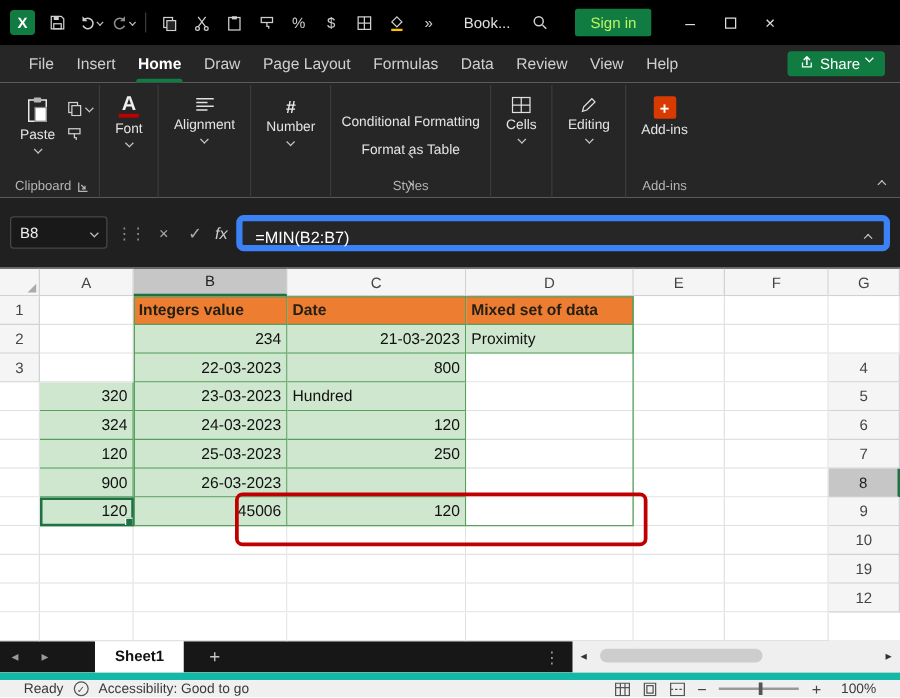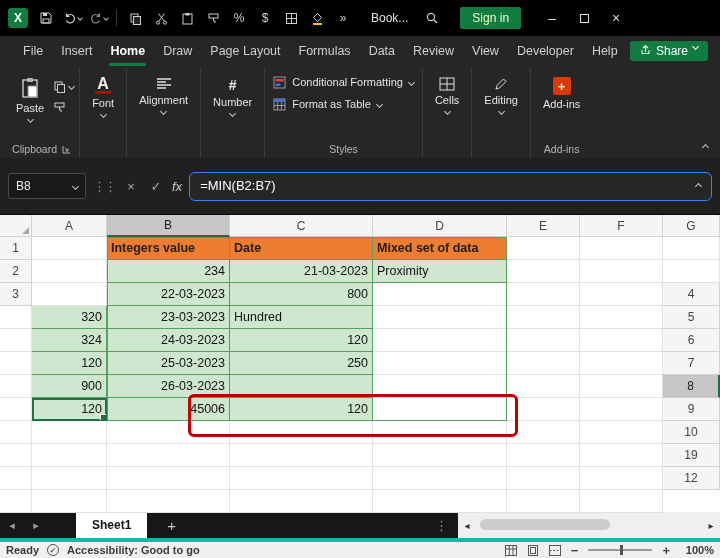--- a/index.html
+++ b/index.html
@@ -4,21 +4,21 @@
 <style>
   * { margin:0; padding:0; box-sizing:border-box; }
   html,body { width:720px; height:558px; overflow:hidden; font-family:"Liberation Sans", sans-serif; background:#fff; }
 
   
   .titlebar { height:36px; background:#000; display:flex; align-items:center; padding:0 8px; gap:2px; color:#d6d6d6; }
   .tb-icon { width:24px; height:26px; display:flex; align-items:center; justify-content:center; font-size:12px; color:#d0d0d0; }
   .excel-logo { width:20px; height:20px; background:var(--excel-green,#107c41); border-radius:3px; color:#fff; font-weight:bold; font-size:12px; display:flex; align-items:center; justify-content:center; margin-right:4px; }
   .tb-chev { display:inline-block; width:4px; height:4px; border-right:1px solid #bbb; border-bottom:1px solid #bbb; transform:rotate(45deg); margin-left:1px; }
   .doc-name { font-size:12px; color:#e0e0e0; margin:0 10px 0 14px; white-space:nowrap; }
-  .signin-btn { background:var(--excel-green,#107c41); color:#fef9c3; font-size:12px; padding:4px 12px; border-radius:2px; margin:0 14px; }
+  .signin-btn { background:var(--excel-green,#107c41); color:#bef264; font-size:12px; padding:4px 12px; border-radius:2px; margin:0 14px; }
   .win-ctl { width:30px; height:30px; display:flex; align-items:center; justify-content:center; color:#ddd; font-size:14px; }
   .restore-box { width:9px; height:9px; border:1px solid #ddd; display:inline-block; }
   .tb-sep { width:1px; height:16px; background:#3a3a3a; margin:0 4px; }
 
   
   .menubar { height:30px; background:#262626; display:flex; align-items:stretch; padding-left:14px; }
   .mtab { display:flex; align-items:center; padding:0 9px; font-size:12.5px; color:#cfcfcf; position:relative; }
   .mtab.active { color:#fff; font-weight:bold; }
   .mtab.active::after { content:''; position:absolute; left:8px; right:8px; bottom:0; height:3px; background:var(--excel-green,#107c41); border-radius:2px 2px 0 0; }
   .share-btn { margin-left:auto; margin-right:12px; align-self:center; background:var(--excel-green,#107c41); color:#fff; font-size:12px; padding:3px 10px; border-radius:3px; display:flex; gap:5px; }
@@ -27,33 +27,33 @@
   .ribbon { height:92px; background:#262626; display:flex; padding:2px 4px 0; color:#e4e4e4; position:relative; }
   .rgroup { display:flex; flex-direction:column; border-right:1px solid #3b3b3b; padding:0 5px; }
   .rcontent { flex:1; display:flex; align-items:flex-start; justify-content:center; gap:2px; padding-top:4px; }
   .glabel { height:18px; display:flex; align-items:center; justify-content:center; gap:5px; font-size:10.5px; color:#b5b5b5; }
   .bigbtn { display:flex; flex-direction:column; align-items:center; gap:3px; padding:5px 7px; font-size:11px; color:#e4e4e4; }
   .chev { display:inline-block; width:5px; height:5px; border-right:1.2px solid #c6c6c6; border-bottom:1.2px solid #c6c6c6; transform:rotate(45deg); }
   .chev.up { transform:rotate(225deg); }
   .smallcol { display:flex; flex-direction:column; gap:8px; padding-top:8px; }
   .sbtn { display:flex; align-items:center; gap:3px; }
   .stylecol { display:flex; flex-direction:column; justify-content:flex-start; gap:2px; padding-top:4px; }
-  .stylerow { display:flex; align-items:center; gap:6px; font-size:11px; height:20px; padding:0 3px; white-space:nowrap; }
+  .stylerow { display:flex; align-items:center; gap:20px; font-size:11px; height:20px; padding:0 3px; white-space:nowrap;flex-direction:column; }
   .letterA { font-size:16px; font-weight:bold; color:#eee; line-height:14px; border-bottom:3px solid #c00000; padding:0 2px; }
   .addin-ic { width:18px; height:18px; background:#d83b01; border-radius:2px; display:flex; align-items:center; justify-content:center; color:#fff; font-size:13px; font-weight:bold; }
   .ribbon-collapse { position:absolute; right:12px; bottom:8px; }
 
   
   .fbar { height:56px; background:#202020; display:flex; align-items:center; padding:0 8px; gap:7px; }
   .namebox { width:78px; height:26px; background:#191919; border:1px solid #474747; border-radius:3px; color:#eee; font-size:12px; display:flex; align-items:center; padding:0 7px; gap:4px; }
   .namebox .chev { margin-left:auto; }
   .fb-dots { color:#8a8a8a; font-size:13px; letter-spacing:-2px; }
   .fb-ic { color:#aaa; font-size:13px; width:18px; text-align:center; }
   .fx { font-style:italic; font-family:Liberation Sans, sans-serif; color:#ccc; font-size:13px; }
-  .finput { flex:1; height:29px; background:#262626; border:1px solid #3b82f6; border-radius:6px; color:#fff; font-size:13px; padding:5px 10px; display:flex; align-items:flex-start; }
+  .finput { flex:1; height:29px; background:#262626; border:5px solid #3b82f6; border-radius:6px; color:#fff; font-size:13px; padding:5px 10px; display:flex; align-items:flex-start; }
   .finput .chev { margin-left:auto; margin-top:6px; }
 
   
   .sheet { position:relative; height:298px; background:#fff; border-top:1px solid #0a0a0a; }
   .grid { display:grid; }
   .gcell { box-sizing:border-box; display:flex; align-items:center; padding:0 4px; font-size:12.5px; color:#111; border-right:1px solid #e2e2e2; border-bottom:1px solid #e2e2e2; background:#fff; overflow:hidden; white-space:nowrap; position:relative; }
   .colhdr, .rowhdr, .corner { background:#f5f5f5; justify-content:center; color:#444; font-size:12px; border-color:#d2d2d2; padding:0; }
   .colhdr.hl, .rowhdr.hl { background:#c6c6c6; color:#222; }
   .colhdr.hl { border-bottom:2px solid var(--selection-green,#1e7145); }
   .rowhdr.hl { border-right:2px solid var(--selection-green,#1e7145); }
@@ -71,21 +71,21 @@
   .tab-nav { width:24px; text-align:center; font-size:11px; color:#9a9a9a; }
   .sheettab { margin-left:28px; background:#fff; color:#111; font-weight:bold; font-size:12px; height:100%; display:flex; align-items:center; padding:0 16px; }
   .addsheet { margin-left:20px; font-size:15px; color:#c5c5c5; }
   .tabs-dots { margin-left:auto; color:#9a9a9a; padding:0 10px; font-size:13px; }
   .hscroll { width:262px; height:100%; background:#efefef; display:flex; align-items:center; color:#333; }
   .hs-arrow { width:18px; text-align:center; font-size:10px; }
   .hs-track { flex:1; height:100%; position:relative; }
   .hs-thumb { position:absolute; left:4px; top:7px; width:130px; height:11px; background:#cdcdcd; border-radius:6px; }
 
   
-  .statusbar { height:20px; background:#f0f0f0; border-top:4px solid #14b8a6; display:flex; align-items:center; font-size:11px; color:#3a3a3a; padding:0 6px; gap:8px;font-weight:bold; }
+  .statusbar { height:20px; background:#f0f0f0; border-top:6px solid #14b8a6; display:flex; align-items:center; font-size:11px; color:#3a3a3a; padding:0 19px; gap:8px; }
   .acc-ic { width:12px; height:12px; border:1px solid #555; border-radius:50%; font-size:8px; display:flex; align-items:center; justify-content:center; color:#555; }
   .sb-right { margin-left:auto; display:flex; align-items:center; gap:10px; }
   .view-ic { display:flex; align-items:center; }
   .zoom-track { width:64px; height:2px; background:#999; position:relative; }
   .zoom-thumb { position:absolute; left:50%; top:-4px; width:3px; height:10px; background:#555; }
   .zoom-sign { font-size:13px; color:#444; }
   .zoom-pct { min-width:34px; text-align:right; }
 
   svg { display:block; }
 </style>
@@ -174,21 +174,20 @@
 <div class="menubar">
   <div class="mtab">File</div>
   <div class="mtab">Insert</div>
   <div class="mtab active">Home</div>
   <div class="mtab">Draw</div>
   <div class="mtab">Page Layout</div>
   <div class="mtab">Formulas</div>
   <div class="mtab">Data</div>
   <div class="mtab">Review</div>
   <div class="mtab">View</div>
-  <div class="mtab">Developer</div>
   <div class="mtab">Help</div>
   <div class="share-btn">
     <svg width="11" height="11" viewBox="0 0 11 11">
         <path d="M5.5 8V1.5M3 4l2.5-2.5L8 4" fill="none" stroke="#fff" stroke-width="1.2"></path>
         <path d="M2 6v3.5h7V6" fill="none" stroke="#fff"></path>
       </svg>
     <span>Share</span>
     <span class="chev" style="border-color:#fff;"></span>
   </div>
 </div>

